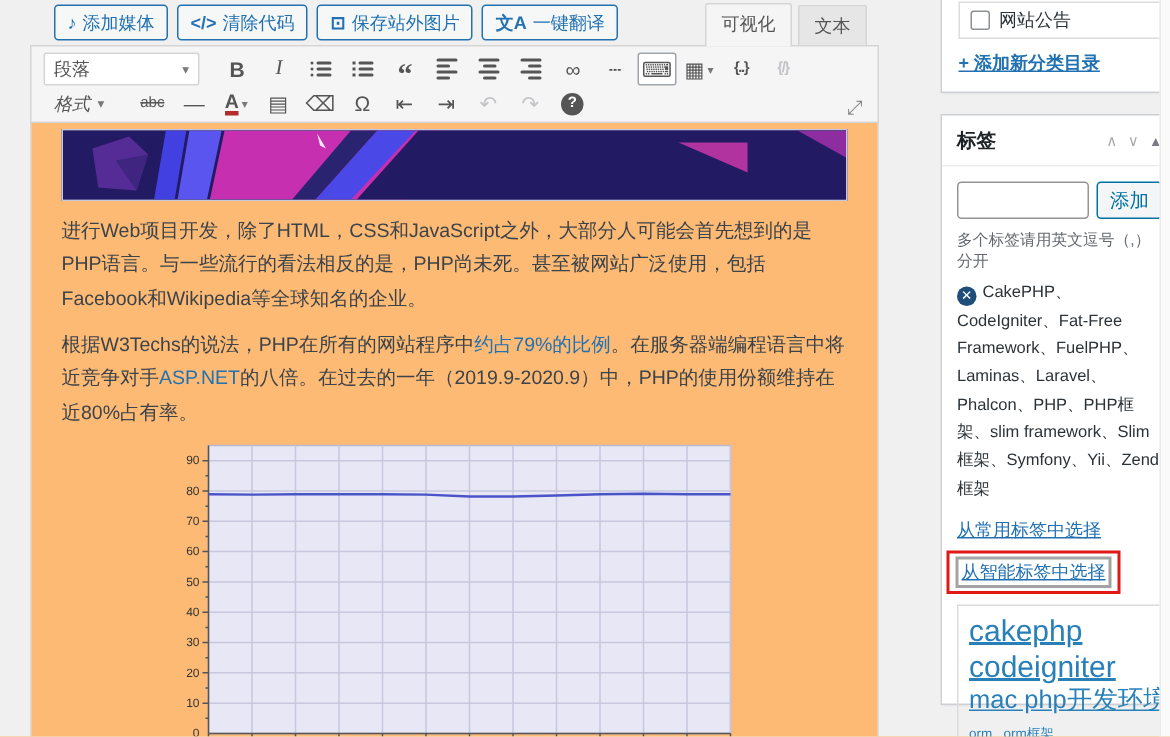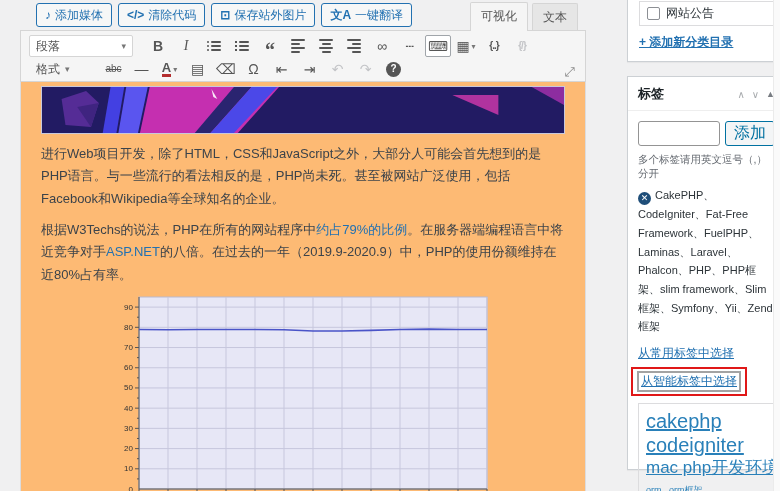--- a/index.html
+++ b/index.html
@@ -18,21 +18,21 @@
   .ed-tab { padding:5px 10px 4px; font-size:12px; color:#555; border:1px solid #d5d5d5; border-bottom:none;
     border-radius:2px 2px 0 0; background:#e6e6e6; cursor:pointer; }
   .ed-tab.active { background:#f5f5f5; position:relative; z-index:3; margin-bottom:-1px; padding-bottom:6px; }
 
   .mce-toolbar { position:relative; z-index:2; background:#f5f5f5; border:1px solid #d5d5d5; height:52px; }
   .tb-row { display:flex; align-items:flex-end; padding:3px 8px 0; height:26px; }
   .tb-row.r2 { padding-top:0; height:23px; }
   .tb-select { display:inline-flex; width:104px; height:22px; align-items:center; justify-content:space-between;
     background:#fff; border:1px solid #d5d5d5; border-radius:2px; padding:0 6px; font-size:12px; color:#555;
     margin-right:12px; cursor:pointer; }
-  .tb-select.bare { background:transparent; border-color:transparent; width:auto; gap:5px; margin-right:24px; }
+  .tb-select.bare { background:transparent; border-color:transparent; width:auto; gap:5px; margin-right:12px;font-style:italic; }
   .tb-select .caret { font-size:9px; color:#777; }
   .tb-btn { height:22px; min-width:26px; display:inline-flex; align-items:center; justify-content:center;
     color:#555; border:1px solid transparent; border-radius:2px; margin-right:2px; cursor:pointer; gap:2px; }
   .tb-btn.pressed { background:#fff; border-color:#a0a5aa; }
   .tb-btn.disabled { color:#c3c4c7; }
   .tb-btn.disabled .glyph, .tb-btn.disabled .bars i { color:#c3c4c7; background-color:#c3c4c7; }
   .glyph { font-size:14px; line-height:1; }
   .glyph.b { font-weight:bold; }
   .glyph.i { font-style:italic; font-family:"Liberation Serif",serif; }
   .glyph.q { font-family:"Liberation Serif",serif; font-weight:bold; font-size:20px; line-height:6px; padding-top:8px; }
@@ -74,21 +74,21 @@
   .panel-tags { position:absolute; top:76px; left:0; width:159px; height:394px; }
   .pt-header { display:flex; align-items:center; padding:8px 10px 7px; border-bottom:1px solid #eee; }
   .pt-title { font-size:13px; font-weight:bold; color:#1d2327; }
   .pt-ctrls { margin-left:auto; display:flex; gap:7px; align-items:center; color:#a7aaad; font-size:10px; }
   .pt-ctrls span { cursor:pointer; }
   .pt-ctrls .tgl { color:#787c82; font-size:9px; }
   .pt-body { padding:10px 10px 0; }
   .tag-add-row { display:flex; gap:5px; }
   .tag-input { flex:1; min-width:0; height:25px; border:1px solid #949494; border-radius:3px; padding:0 5px; font-size:12px; }
   .add-btn { height:25px; padding:0 8px; background:#f3f5f6; border:1px solid #0071a1; border-radius:3px;
-    color:#0071a1; font-size:16px; cursor:pointer; }
+    color:#0071a1; font-size:13px; cursor:pointer; }
   .tag-hint { font-size:10.5px; color:#646970; margin:7px 0 5px; }
   .tag-list { font-size:11px; color:#2c3338; line-height:1.7; }
   .circle-x { display:inline-flex; width:13px; height:13px; border-radius:50%; background:#1f4e79; color:#fff;
     font-size:9px; align-items:center; justify-content:center; margin-right:4px; vertical-align:-2px; cursor:pointer; }
   .choose-link { display:inline-block; margin-top:9px; font-size:12px; color:#2271b1; text-decoration:underline; cursor:pointer; }
   .smart-wrap { display:inline-block; border:2px solid #e01818; padding:2px 4px; margin:5px 0 0 -7px; }
   .smart-wrap .choose-link { margin-top:0; border:2px solid #a3a3a3; padding:0 2px; }
   .tag-cloud { border:1px solid #dcdcde; margin-top:7px; padding:5px 7px; line-height:1.22; height:170px; overflow:hidden; }
   .tag-cloud a { color:#2980b9; text-decoration:underline; margin-right:3px; cursor:pointer; white-space:nowrap; }
 

